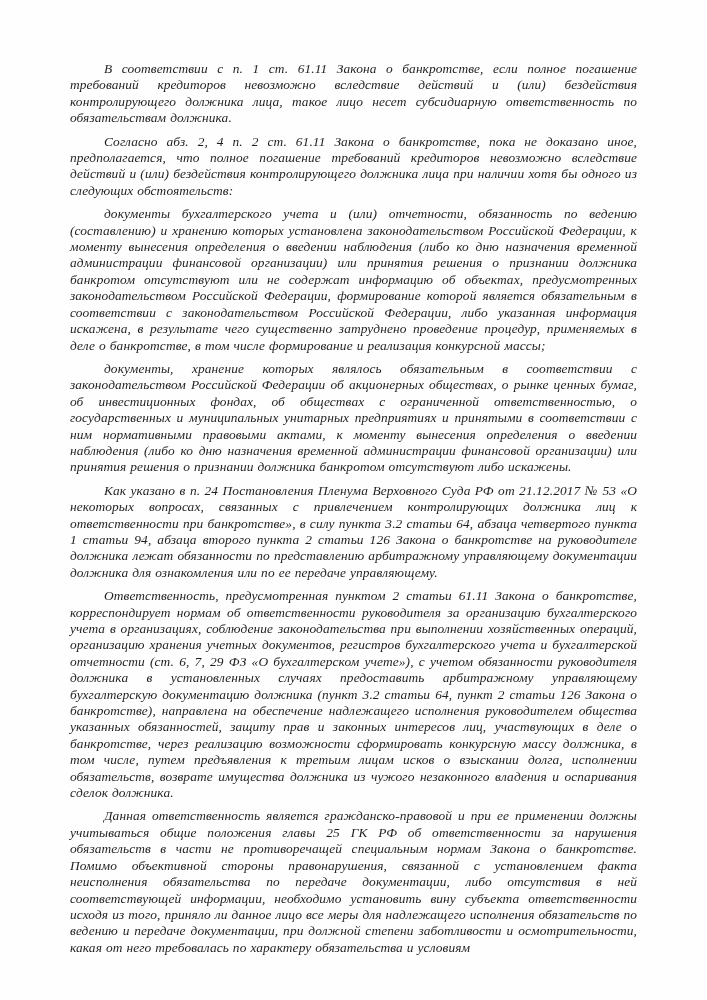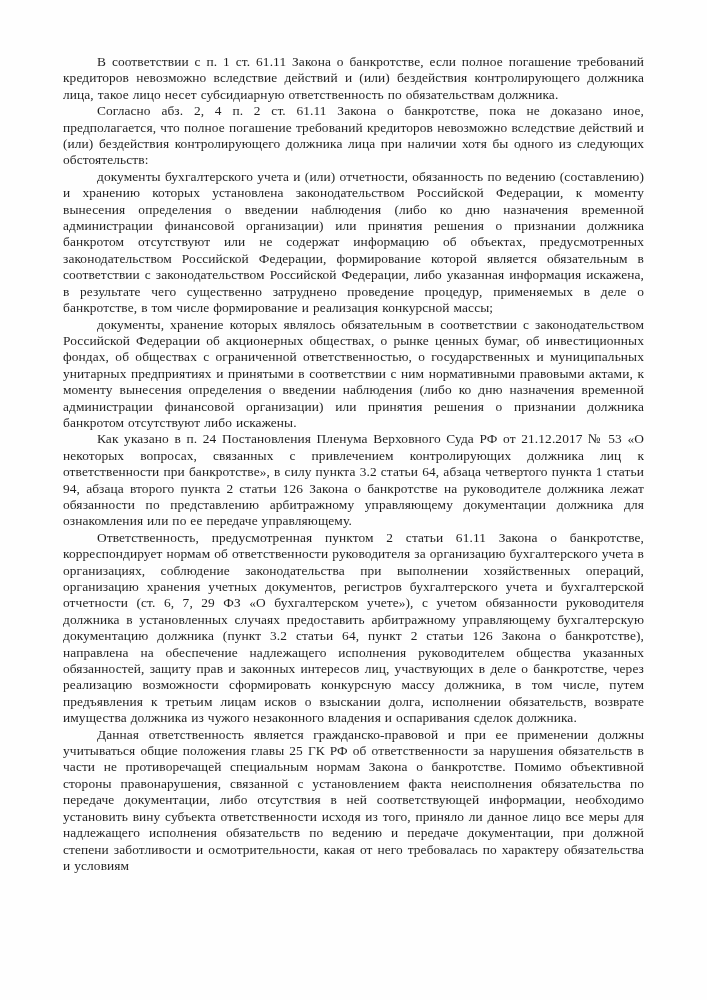--- a/index.html
+++ b/index.html
@@ -19,29 +19,30 @@
     inset: 0;
     background: #fefefe;
   }
   .page-text {
     position: absolute;
     top: 54px;
     left: 63px;
     width: 581px;
   }
   .page-text p {
-    margin: 0;
+    margin: 7px;
     padding: 0;
     text-align: justify;
     text-indent: 34px;
     font-size: 13.4px;
     line-height: 16.4px;
     color: #1f1f1f;
     word-spacing: 0.5px;
     letter-spacing: 0.1px;
+    font-style: italic;
   }
 </style>
 </head>
 <body>
 
 <div class="scan-page">
   <div class="page-text">
     <p>В соответствии с п. 1 ст. 61.11 Закона о банкротстве, если полное погашение требований кредиторов невозможно вследствие действий и (или) бездействия контролирующего должника лица, такое лицо несет субсидиарную ответственность по обязательствам должника.</p>
     <p>Согласно абз. 2, 4 п. 2 ст. 61.11 Закона о банкротстве, пока не доказано иное, предполагается, что полное погашение требований кредиторов невозможно вследствие действий и (или) бездействия контролирующего должника лица при наличии хотя бы одного из следующих обстоятельств:</p>
     <p>документы бухгалтерского учета и (или) отчетности, обязанность по ведению (составлению) и хранению которых установлена законодательством Российской Федерации, к моменту вынесения определения о введении наблюдения (либо ко дню назначения временной администрации финансовой организации) или принятия решения о признании должника банкротом отсутствуют или не содержат информацию об объектах, предусмотренных законодательством Российской Федерации, формирование которой является обязательным в соответствии с законодательством Российской Федерации, либо указанная информация искажена, в результате чего существенно затруднено проведение процедур, применяемых в деле о банкротстве, в том числе формирование и реализация конкурсной массы;</p>

